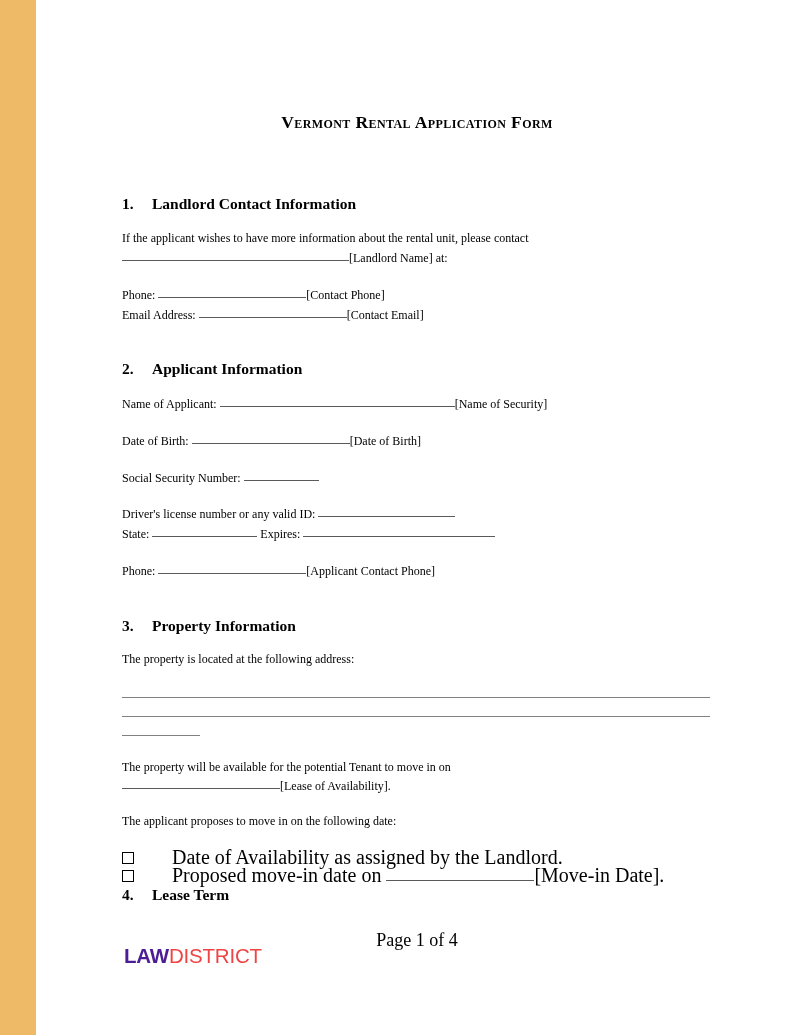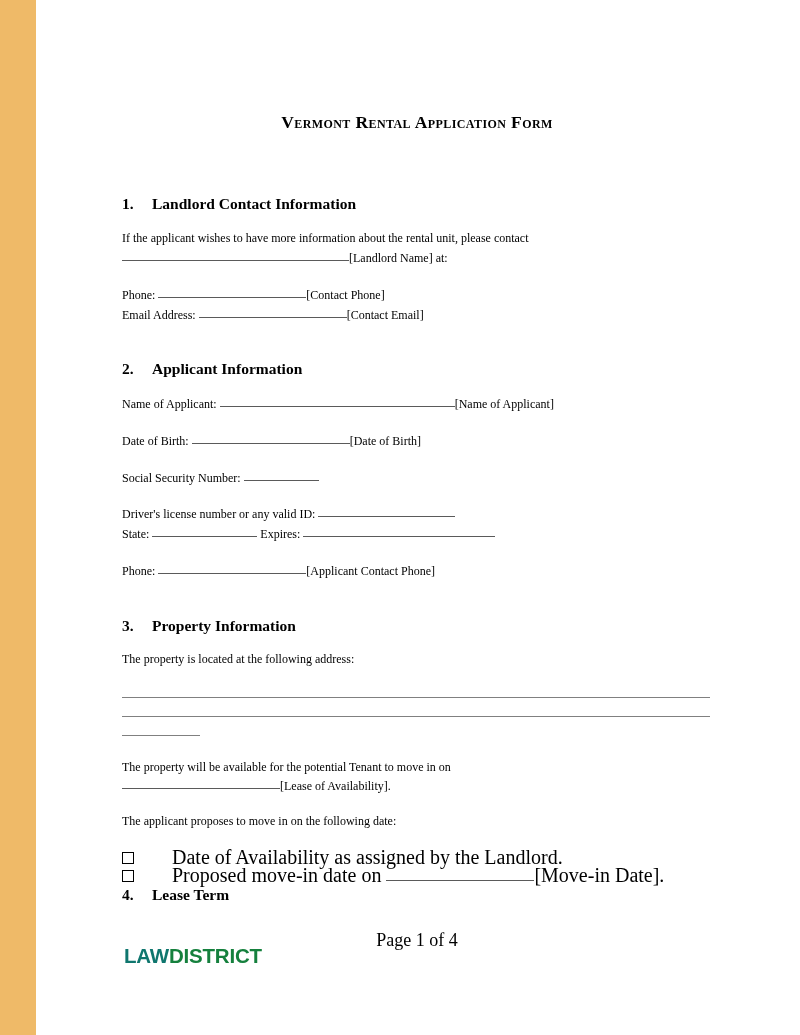--- a/index.html
+++ b/index.html
@@ -138,25 +138,25 @@
     position: absolute;
     left: 124px;
     top: 944px;
     font-family: "Liberation Sans", "DejaVu Sans", sans-serif;
     font-size: 20.5px;
     letter-spacing: -0.2px;
     white-space: nowrap;
   }
   .logo .law {
     font-weight: bold;
-    color: #0f766e;
+    color: #4c1d95;
   }
   .logo .district {
-    font-weight: bold;
-    color: #15803d;
+    font-weight: normal;
+    color: #ef4444;
   }
 </style>
 </head>
 <body>
 
 <div class="page">
 
   <div class="side-bar"></div>
 
   <div class="content">
@@ -177,21 +177,21 @@
     <div class="para tight"><span>Phone:</span> <span class="fill fill-sm"></span><span>[Contact Phone]</span></div>
     <div class="para tight"><span>Email Address:</span> <span class="fill fill-sm"></span><span>[Contact Email]</span></div>
 
     <div style="height:36px"></div>
     <div class="section-head">
       <span class="section-num">2.</span>
       <span class="section-title">Applicant Information</span>
     </div>
 
     <div style="height:16px"></div>
-    <div class="para"><span>Name of Applicant:</span> <span class="fill fill-lg"></span><span>[Name of Applicant]</span></div>
+    <div class="para"><span>Name of Applicant:</span> <span class="fill fill-lg"></span><span>[Name of Security]</span></div>
 
     <div style="height:17px"></div>
     <div class="para"><span>Date of Birth:</span> <span class="fill fill-md"></span><span>[Date of Birth]</span></div>
 
     <div style="height:17px"></div>
     <div class="para"><span>Social Security Number:</span> <span class="fill fill-xs"></span></div>
 
     <div style="height:17px"></div>
     <div class="para tight"><span>Driver's license number or any valid ID:</span> <span class="fill fill-dl"></span></div>
     <div class="para tight"><span>State:</span> <span class="fill fill-st"></span> <span>Expires:</span> <span class="fill fill-ex"></span></div>

